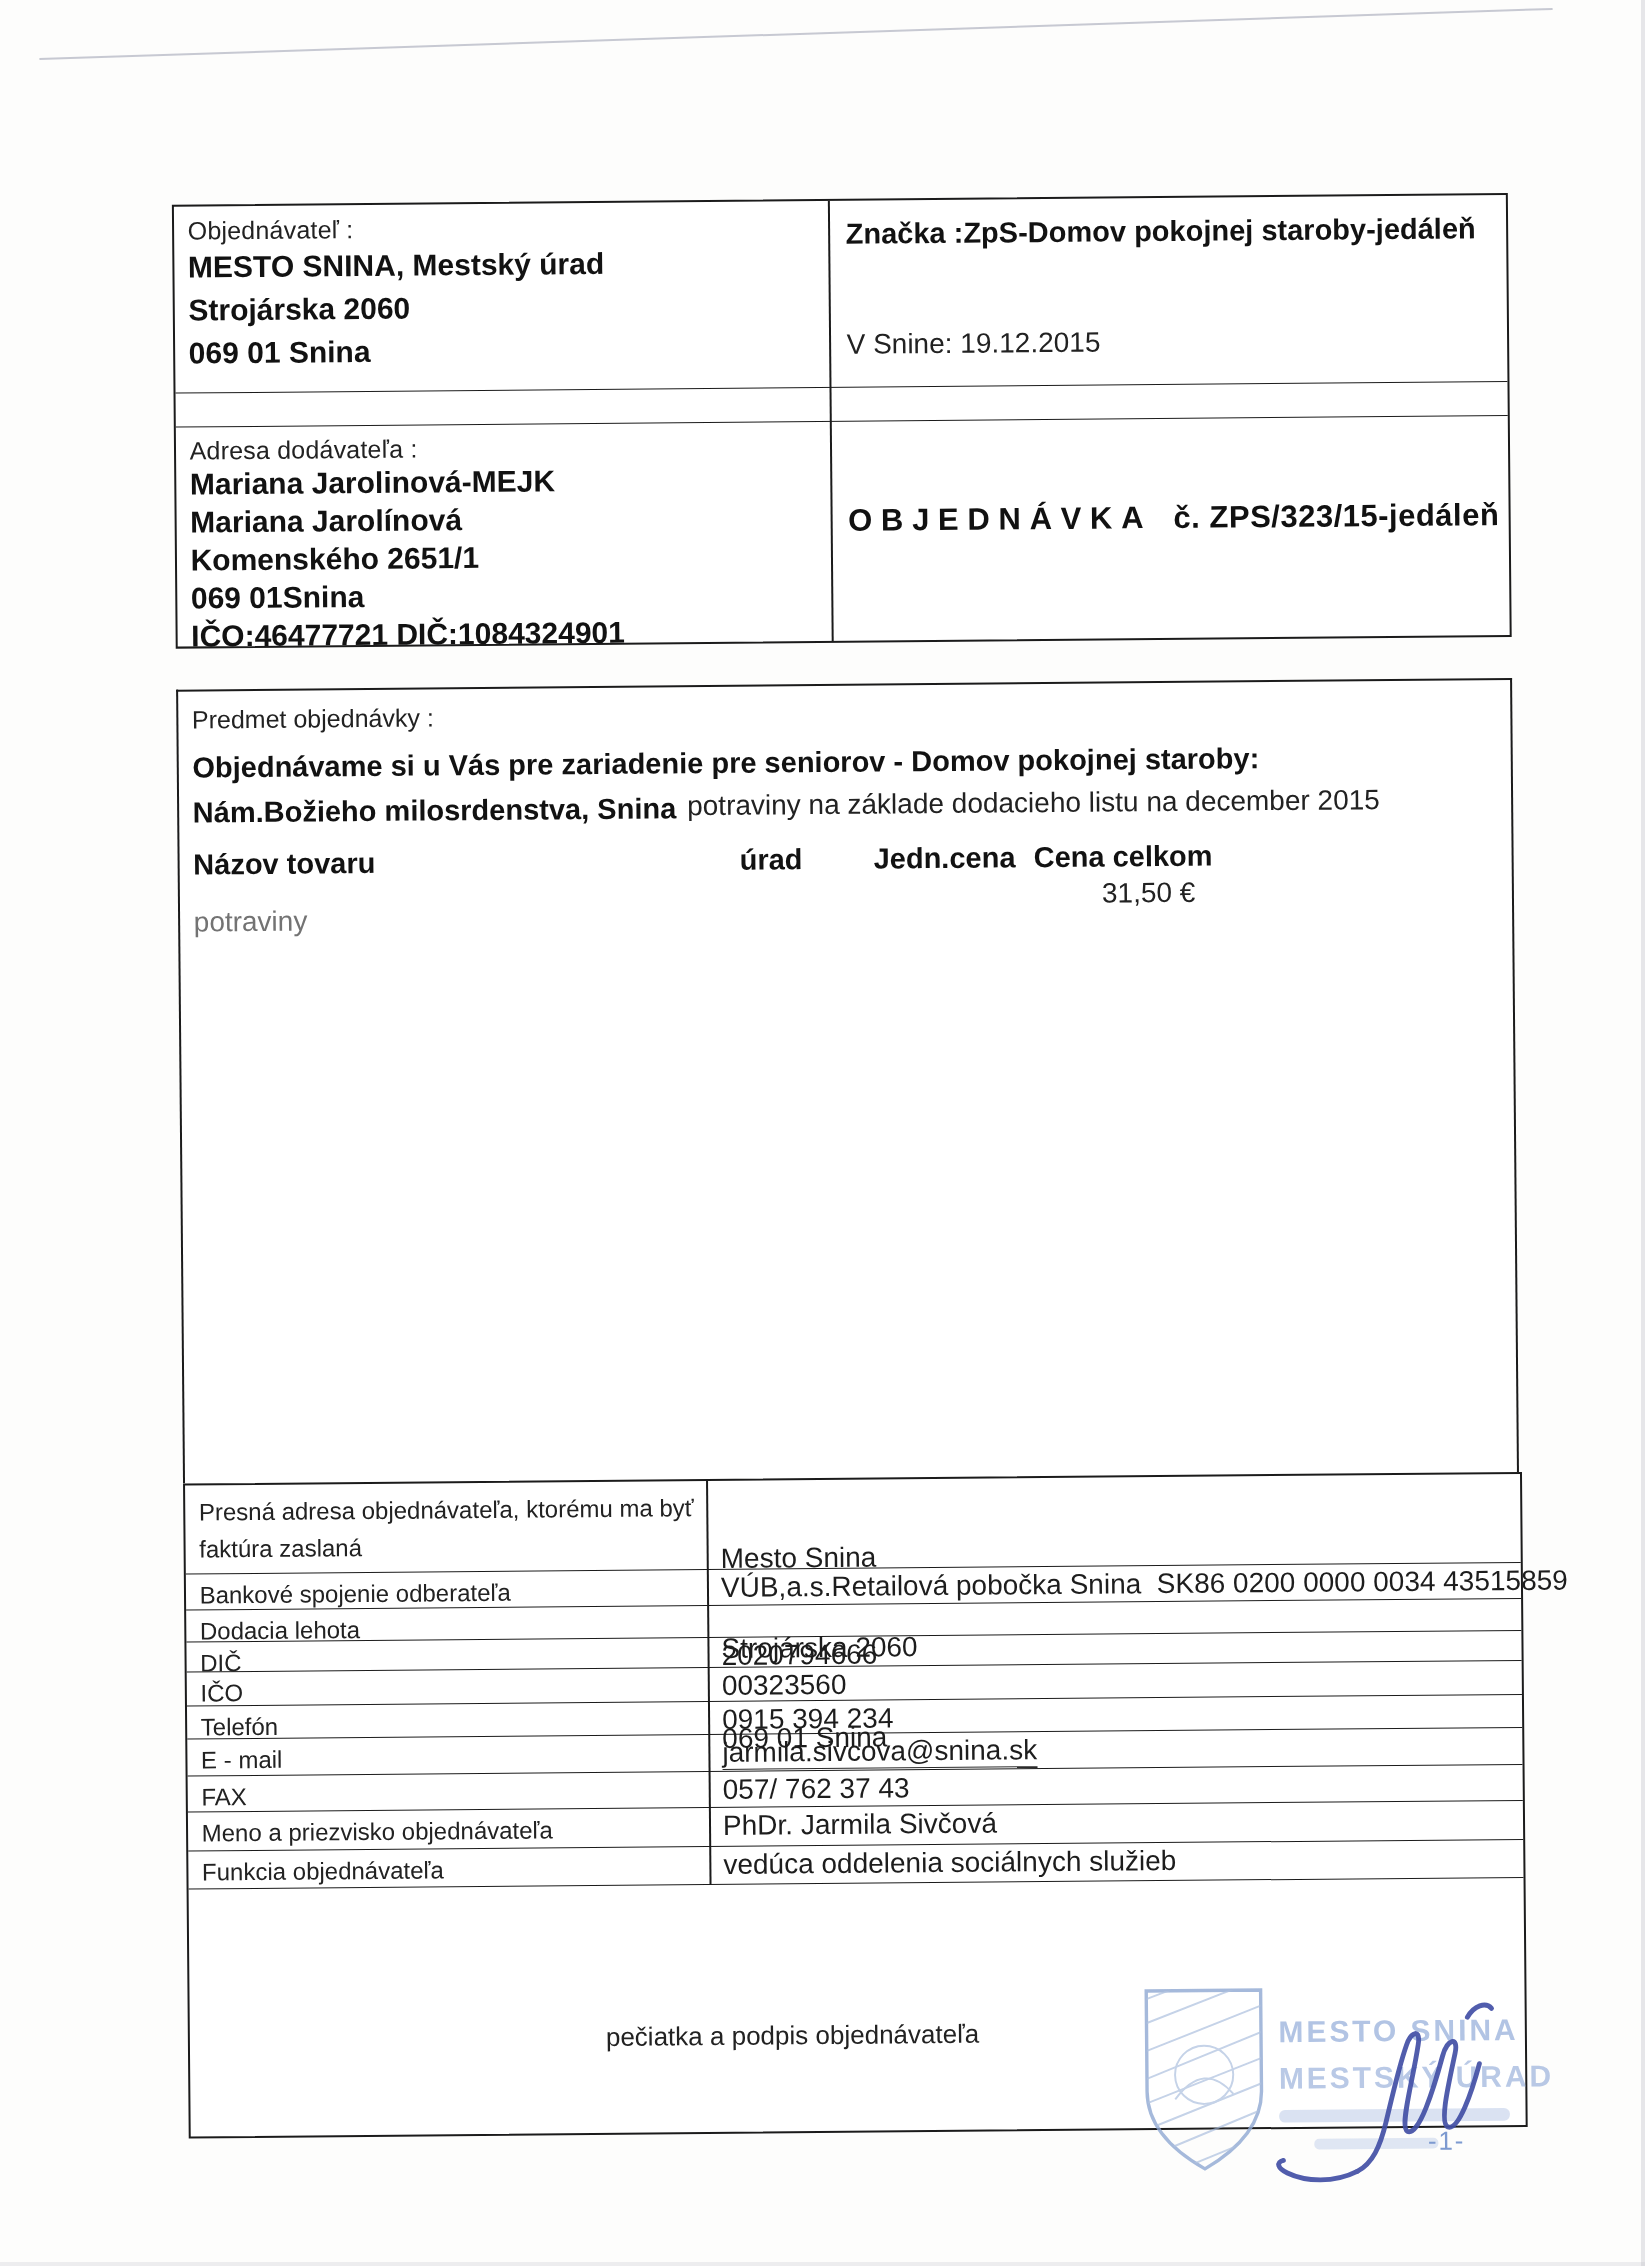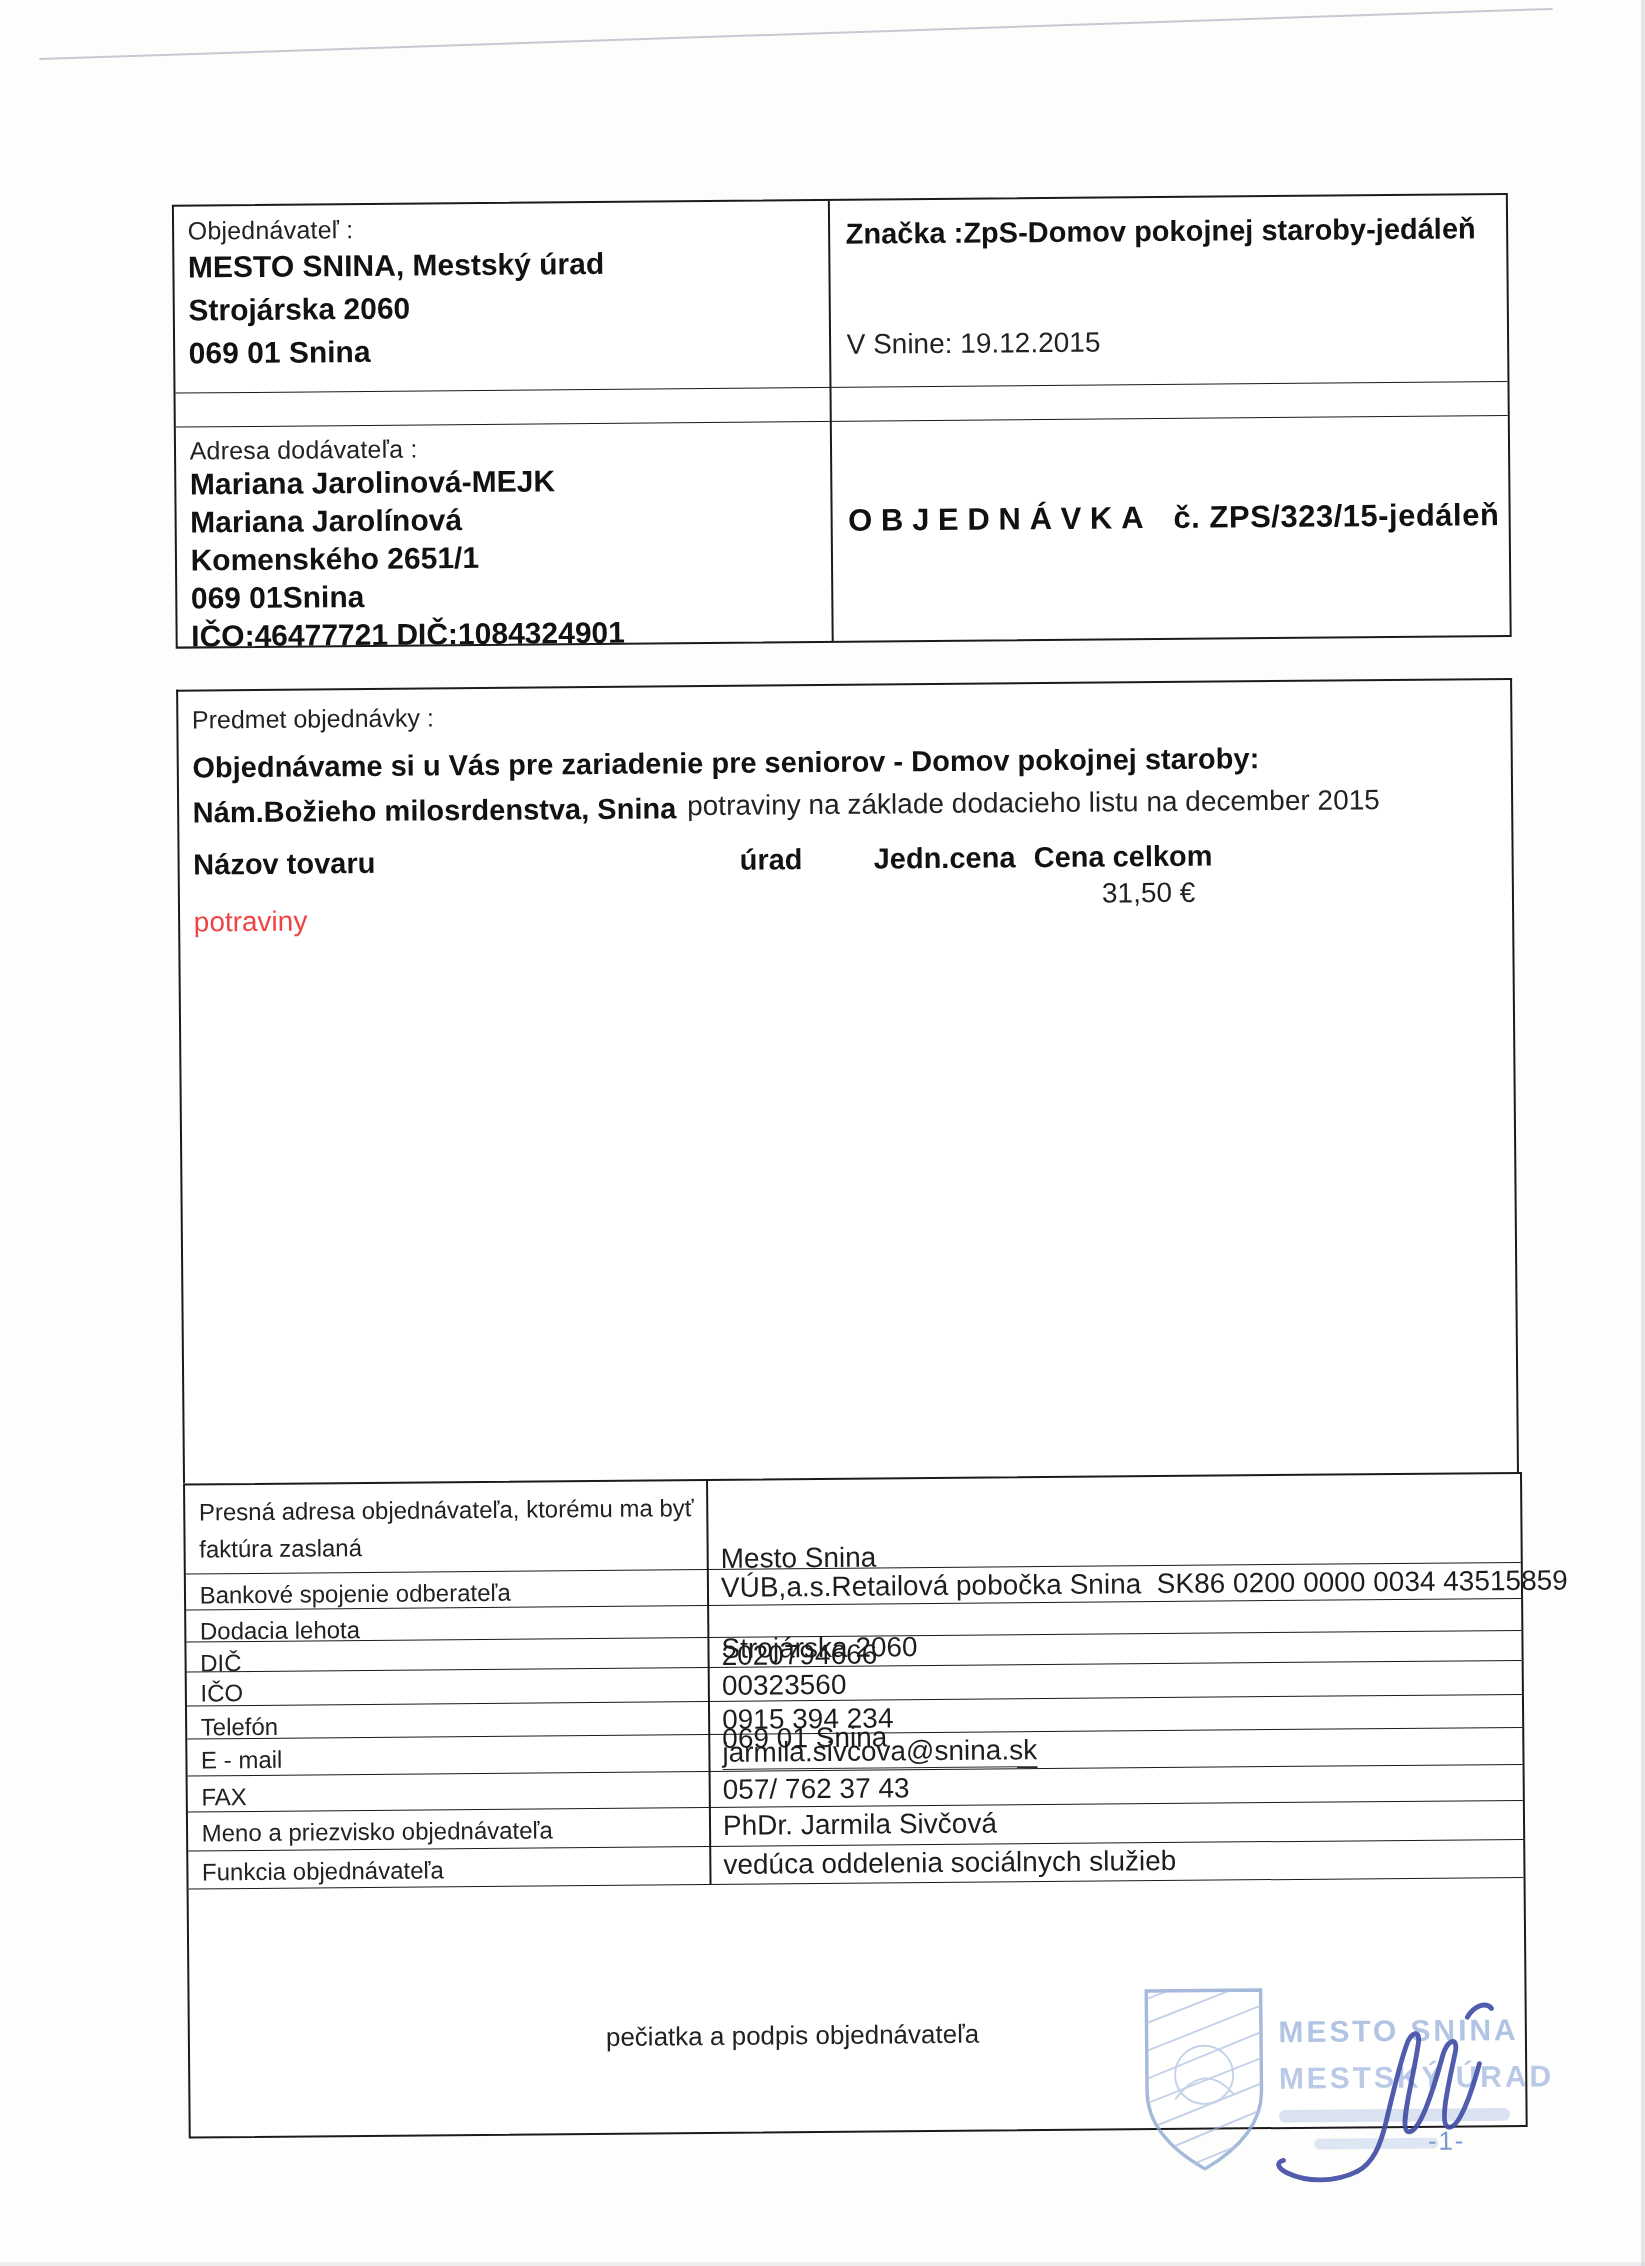--- a/index.html
+++ b/index.html
@@ -35,21 +35,21 @@
   
   .box-subject{position:absolute;left:180px;top:684px;width:1336px;height:794px;
     border:2.9px solid #1b1b1b;border-bottom:none;box-sizing:border-box;background:#fff;}
   .bs-label{position:absolute;left:13.6px;top:13.6px;font-size:25px;color:#222;}
   .bs-intro1{position:absolute;left:13.6px;top:60px;font-size:29px;font-weight:bold;color:#121212;white-space:nowrap;}
   .bs-intro2{position:absolute;left:13.6px;top:105px;font-size:29px;font-weight:bold;color:#121212;white-space:nowrap;}
   .bs-note{position:absolute;left:508px;top:103px;font-size:28px;font-weight:normal;color:#222;white-space:nowrap;}
   .bs-h{position:absolute;top:157px;font-size:29px;font-weight:bold;color:#121212;white-space:nowrap;}
   .bs-h.c0{left:13.6px;} .bs-h.c1{left:560px;} .bs-h.c2{left:694px;} .bs-h.c3{left:854px;}
   .bs-price{position:absolute;left:922px;top:194px;font-size:28px;color:#222;}
-  .bs-item{position:absolute;left:13.6px;top:215px;font-size:28px;color:#ef4444;}
+  .bs-item{position:absolute;left:13.6px;top:215px;font-size:28px;color:#737373;}
 
   
   .tbl-det{position:absolute;left:180px;top:1478px;width:1339px;
     border:2.9px solid #1b1b1b;border-top-width:2.9px;box-sizing:border-box;background:#fff;}
   .rows-wrap{position:relative;}
   .det-div{position:absolute;left:521px;top:0;height:404px;width:1.9px;background:#1b1b1b;}
   .drow{position:relative;border-bottom:1.9px solid #1b1b1b;box-sizing:border-box;}
   .r0{height:89px;} .r1{height:36px;} .r2{height:32px;} .r3{height:30px;} .r4{height:34px;}
   .r5{height:33px;} .r6{height:37px;} .r7{height:36px;} .r8{height:39px;} .r9{height:38px;}
   .dlabel{position:absolute;left:13.6px;top:0;width:500px;font-size:24px;color:#222;padding-top:6.8px;white-space:nowrap;overflow:visible;}

